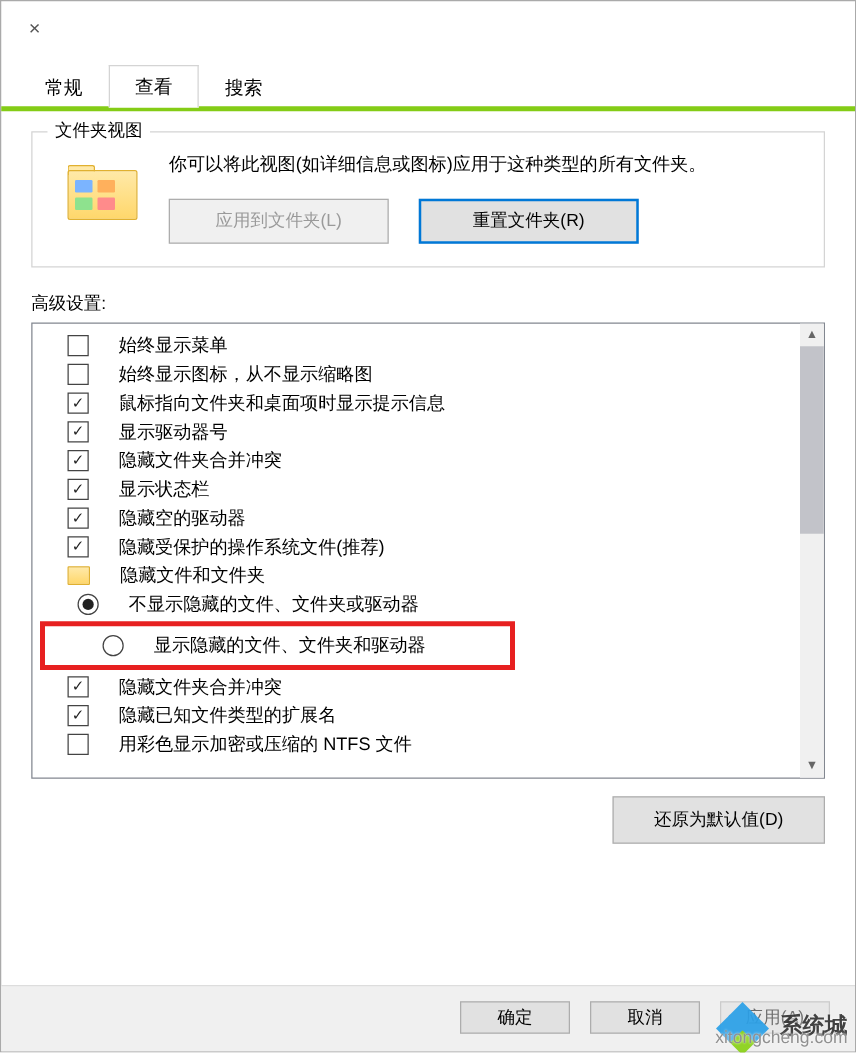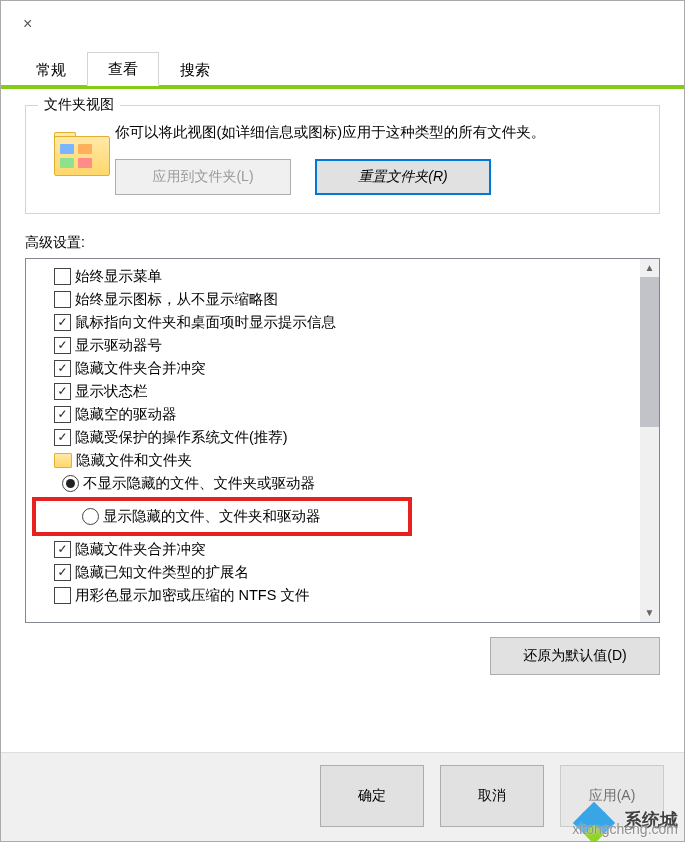--- a/index.html
+++ b/index.html
@@ -73,21 +73,21 @@
     .fieldset-legend {
       position: absolute;
       top: -10px;
       left: 12px;
       background: #fff;
       padding: 0 6px;
       font-size: 14px;
     }
     .folder-view-row {
       display: flex;
-      gap: 5px;
+      gap: 25px;
       align-items: flex-start;
     }
     .folder-icon {
       width: 56px;
       height: 48px;
       flex-shrink: 0;
       margin-top: 8px;
       margin-left: 10px;
       position: relative;
     }
@@ -137,41 +137,40 @@
     }
     .btn.disabled {
       color: #9a9a9a;
       background: #f0f0f0;
       cursor: default;
     }
     .btn.primary {
       border: 2px solid #0078d7;
       background: #e1e1e1;
       padding: 7px 0;
-      font-style: italic;
     }
     .adv-label {
       font-size: 14px;
       margin-bottom: 6px;
     }
     .adv-box {
       border: 1px solid #828790;
       height: 365px;
       display: flex;
       background: #fff;
     }
     .adv-list {
       flex: 1;
       overflow: hidden;
       padding: 6px 0 0 12px;
     }
     .adv-item {
       display: flex;
       align-items: center;
-      gap: 4px;
+      gap: 24px;
       padding: 2px 16px;
       font-size: 14.5px;
     }
     .adv-item.indent { padding-left: 24px; }
     .chk {
       width: 17px; height: 17px;
       border: 1px solid #444;
       display: inline-flex;
       align-items: center;
       justify-content: center;
@@ -219,21 +218,21 @@
     .restore-row .btn { width: 170px; padding:9px 0;}
     .bottom-bar {
       display: flex;
       justify-content: flex-end;
       gap: 16px;
       padding: 12px 20px 14px 20px;
       background: #f0f0f0;
       border-top: 1px solid #ddd;
       position: relative;
     }
-    .bottom-bar .btn { width: 104px; padding:21px 0;}
+    .bottom-bar .btn { width: 88px; padding:3px 0;}
     .watermark {
       position: absolute;
       right: 6px;
       bottom: 6px;
       font-size: 18px;
       font-weight: bold;
       color: #333;
       display: flex;
       align-items: center;
       gap: 4px;

